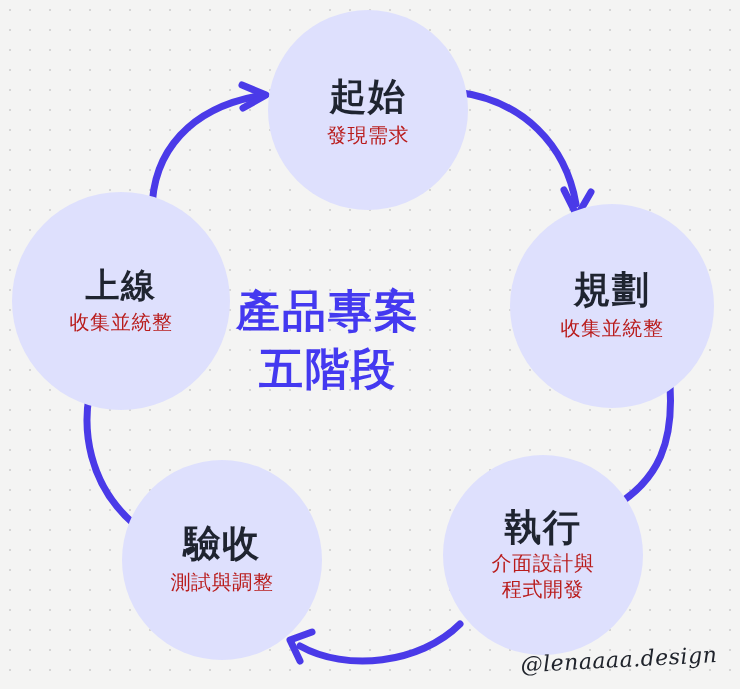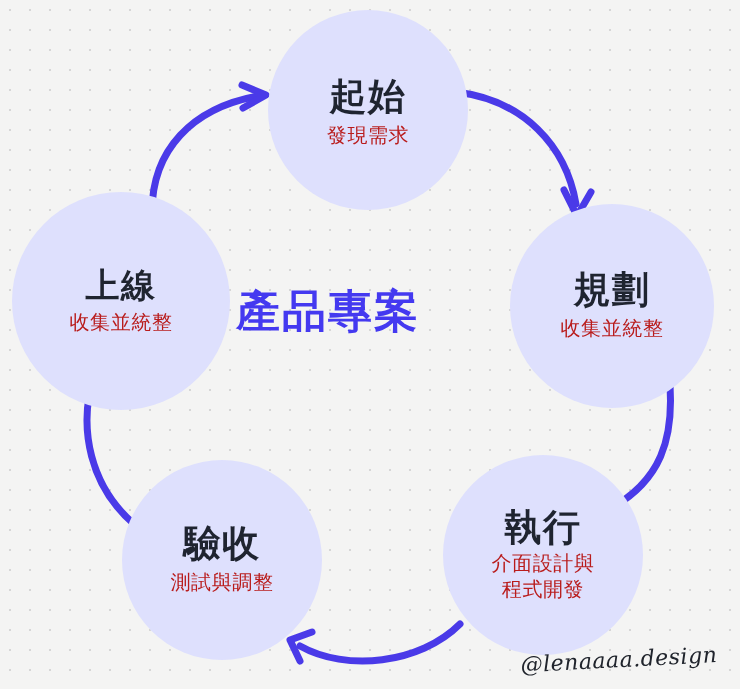--- a/index.html
+++ b/index.html
@@ -172,17 +172,18 @@
     <div class="node-desc">測試與調整</div>
   </div>
 
   <div class="node" id="node-launch">
     <div class="node-title">上線</div>
     <div class="node-desc">收集並統整</div>
   </div>
 
   <div id="center-title">
     <span class="line1">產品專案</span>
+    <span class="line2">五階段</span>
   </div>
 
   <div id="signature">@lenaaaa.design</div>
 
 </div>
 
 </body></html>

